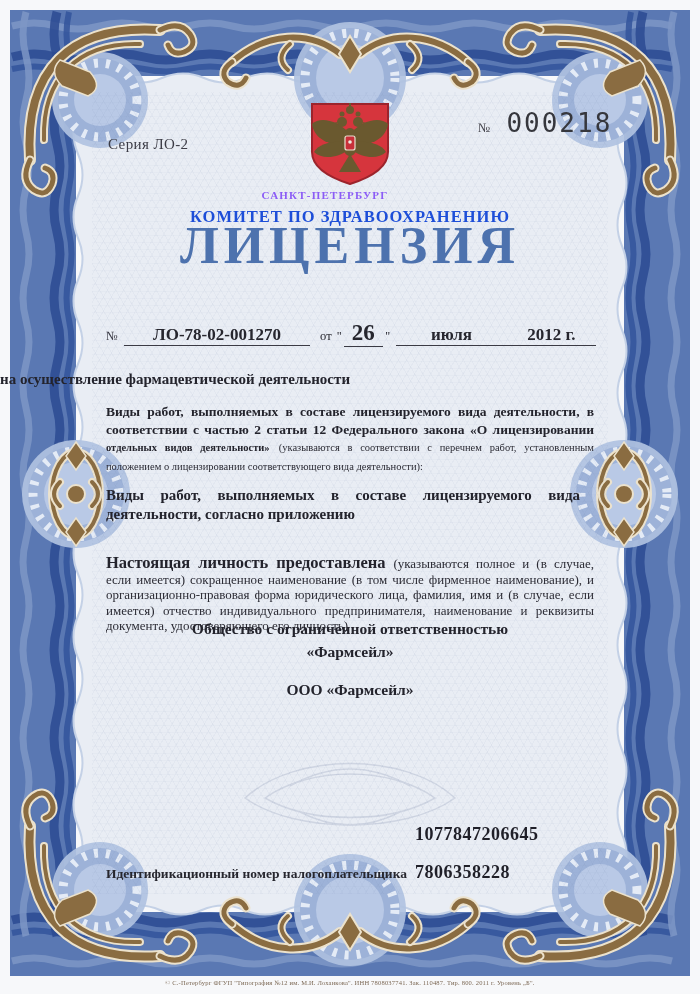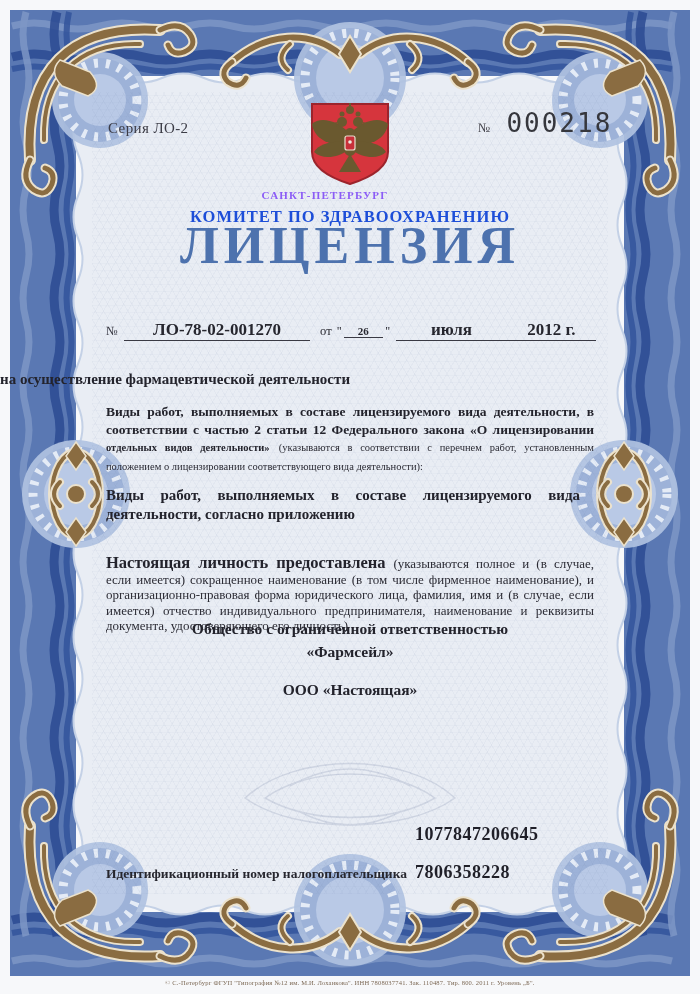--- a/index.html
+++ b/index.html
@@ -8,35 +8,35 @@
   .layer{position:absolute;left:0;top:0;width:700px;height:994px;}
   #borderSvg{z-index:0;}
   #wmSvg{z-index:1;}
   .texture{position:absolute;left:92px;top:92px;right:92px;bottom:100px;z-index:1;pointer-events:none;
     background-image:
       repeating-linear-gradient(60deg, rgba(110,130,170,.055) 0 1px, transparent 1px 7px),
       repeating-linear-gradient(-60deg, rgba(110,130,170,.055) 0 1px, transparent 1px 7px),
       repeating-linear-gradient(0deg, rgba(110,130,170,.04) 0 1px, transparent 1px 7px);}
   .content{position:absolute;left:0;top:0;width:700px;height:994px;z-index:2;}
   .content > div, .content > svg{position:absolute;}
-  .series{left:108px;top:120px;font-size:15px;color:#3c3c46;letter-spacing:.4px;}
+  .series{left:108px;top:136px;font-size:15px;color:#3c3c46;letter-spacing:.4px;}
   .serial{left:478px;top:108px;display:flex;align-items:baseline;gap:16px;}
   .serial .nsign{font-size:13px;color:#46464e;}
   .serial .num{font-family:"DejaVu Sans Mono",monospace;font-size:26px;letter-spacing:2px;color:#36373d;}
   .coat{left:304px;top:100px;width:92px;height:88px;}
   .city{left:0;top:189px;width:650px;text-align:center;font-weight:bold;font-size:11px;letter-spacing:1.2px;color:#8b5cf6;}
   .committee{left:0;top:207px;width:700px;text-align:center;font-weight:bold;font-size:16.5px;letter-spacing:1px;color:#1d4ed8;}
   .title{left:0;top:216px;width:700px;text-align:center;font-weight:bold;font-size:52px;letter-spacing:5px;color:#4d72ae;}
   .licline{left:106px;top:320px;width:490px;display:flex;align-items:baseline;}
   .licline .l-no{font-size:12.5px;color:#3a3a44;margin-right:6px;}
   .licline .u{border-bottom:1.5px solid #3a3a44;}
   .licline .l-num{font-weight:bold;font-size:17px;width:188px;text-align:center;margin-right:auto;}
   .licline .l-from{font-size:12.5px;margin:0 3px 0 10px;}
   .licline .l-q{font-size:12px;padding:0 2px;}
-  .licline .l-day{font-weight:bold;font-size:11px;width:40px;text-align:center;}
+  .licline .l-day{font-weight:bold;font-size:23px;width:40px;text-align:center;}
   .licline .l-month{font-weight:bold;font-size:17px;width:112px;text-align:center;margin-left:4px;}
   .licline .l-year{font-weight:bold;font-size:17px;width:90px;text-align:center;}
   .subject{left:0;top:371px;width:700px;text-align:left;font-weight:bold;font-size:15px;color:#23232c;}
   .intro{left:106px;top:403px;width:488px;text-align:justify;line-height:16.5px;}
   .intro .big{font-weight:600;font-size:13.5px;word-spacing:2px;color:#23232c;}
   .intro .smallbold{font-weight:700;font-size:10.5px;color:#23232c;}
   .intro .smallnote{font-weight:500;font-size:10.5px;color:#2b2b34;}
   .works{left:106px;top:486px;width:474px;font-weight:bold;font-size:15px;line-height:19px;text-align:justify;color:#23232c;}
   .granted{left:106px;top:556px;width:488px;text-align:justify;line-height:14.5px;}
   .granted .lead{font-weight:600;font-size:16.5px;color:#23232c;}
@@ -269,21 +269,21 @@
     <div class="granted">
       <span class="lead">Настоящая личность предоставлена</span>
       <span class="smallnote">(указываются полное и (в случае, если имеется) сокращенное наименование (в том числе фирменное наименование), и организационно-правовая форма юридического лица, фамилия, имя и (в случае, если имеется) отчество индивидуального предпринимателя, наименование и реквизиты документа, удостоверяющего его личность)</span>
     </div>
 
     <div class="company">
       <span>Общество с ограниченной ответственностью</span>
       <span>«Фармсейл»</span>
     </div>
 
-    <div class="shortname">ООО «Настоящая»</div>
+    <div class="shortname">ООО «Фармсейл»</div>
 
     <div class="ogrn-value">1077847206645</div>
 
     <div class="inn-label">Идентификационный номер налогоплательщика</div>
     <div class="inn-value">7806358228</div>
 
     <div class="imprint">© С.-Петербург ФГУП "Типография №12 им. М.И. Лоханкова". ИНН 7808037741. Зак. 110487. Тир. 800. 2011 г. Уровень „Б".</div>
   </div>
 </div>
 

